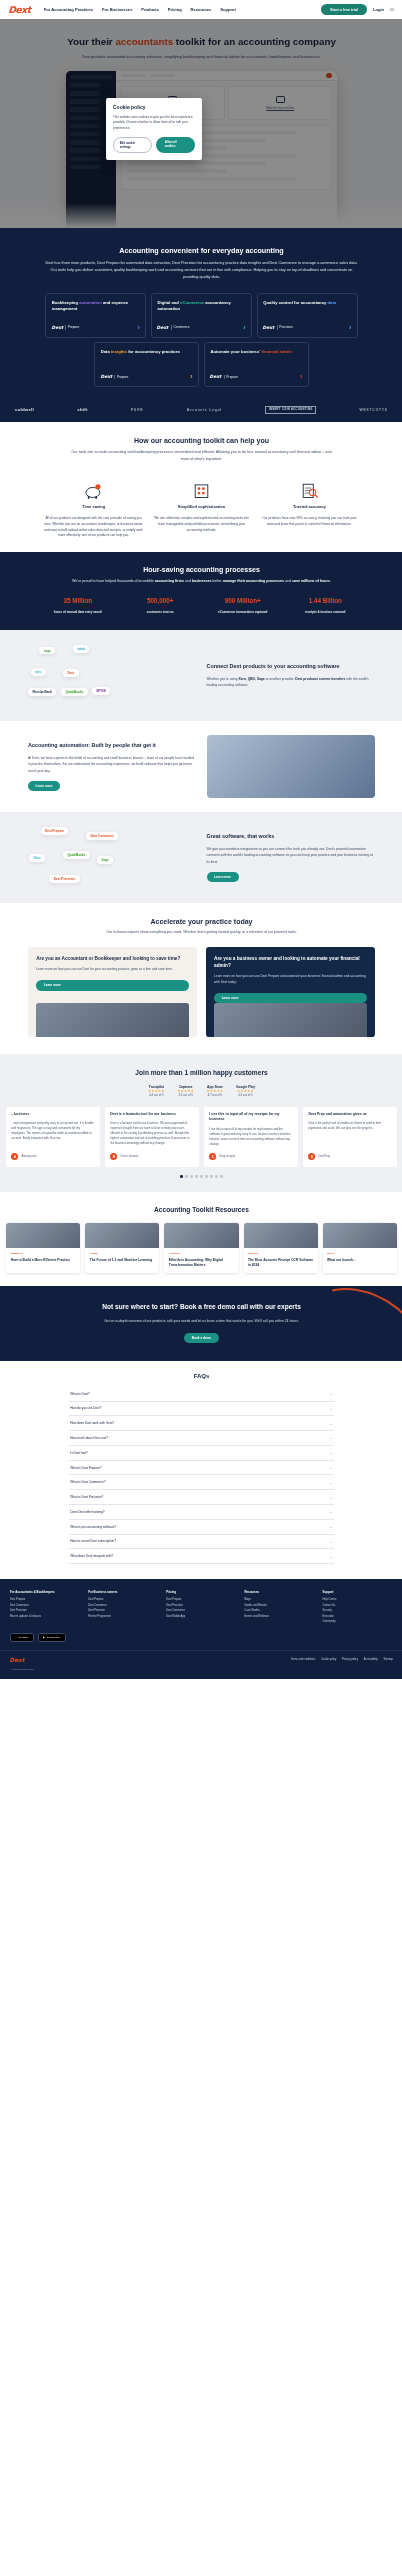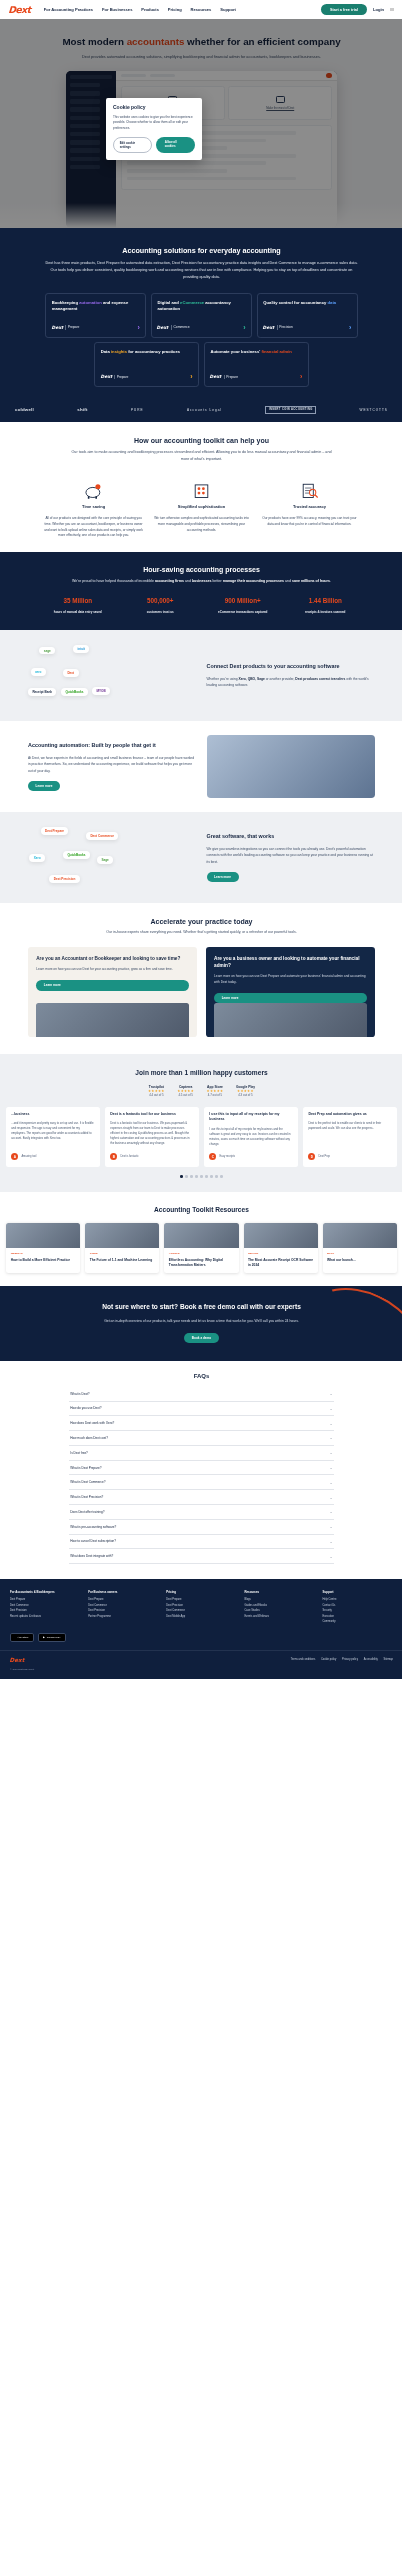--- a/index.html
+++ b/index.html
@@ -193,21 +193,21 @@
       <span>Support</span>
     </div>
     <div class="hdr-right">
       <div class="trial-btn">Start a free trial</div>
       <div class="login">Login</div>
       <div class="burger"></div>
     </div>
   </div>
 
   <div class="hero">
-    <h1><span>Most modern </span><span class="accent">accountants</span><span> whether for an efficient company</span></h1>
+    <h1><span>Your their </span><span class="accent">accountants</span><span> toolkit for an accounting company</span></h1>
     <div class="hero-sub">Dext provides automated accounting solutions, simplifying bookkeeping and financial admin for accountants, bookkeepers and businesses.</div>
     <div class="hero-dash">
       <div class="dash-side">
         <div class="row"></div>
           <div class="row short"></div>
           <div class="row short"></div>
         <div class="row short"></div>
           <div class="row short"></div>
           <div class="row short"></div>
         <div class="row short"></div>
@@ -250,21 +250,21 @@
       <h3>Cookie policy</h3>
       <p>This website uses cookies to give you the best experience possible. Choose whether to allow them all or edit your preferences.</p>
       <div class="cookie-btns">
         <div class="btn-outline">Edit cookie settings</div>
         <div class="btn-teal">Allow all cookies</div>
       </div>
     </div>
   </div>
 
   <div class="dark">
-    <h2>Accounting solutions for everyday accounting</h2>
+    <h2>Accounting convenient for everyday accounting</h2>
     <div class="lead">Dext has three main products, Dext Prepare for automated data extraction, Dext Precision for accountancy practice data insights and Dext Commerce to manage e-commerce sales data. Our tools help you deliver consistent, quality bookkeeping work and accounting services that are in line with compliance. Helping you to stay on top of deadlines and concentrate on providing quality data.</div>
     <div class="cards">
       <div class="pcard">
         <h4><span>Bookkeeping </span><span class="c-pur">automation</span><span> and expense management</span></h4>
         <div class="pcard-foot">
           <span class="brandmark">Dext</span>
           <span class="divider-v"></span>
           <span class="prodname">Prepare</span>
           <span class="chev" style="color:#9a6bf0">›</span>
         </div>

